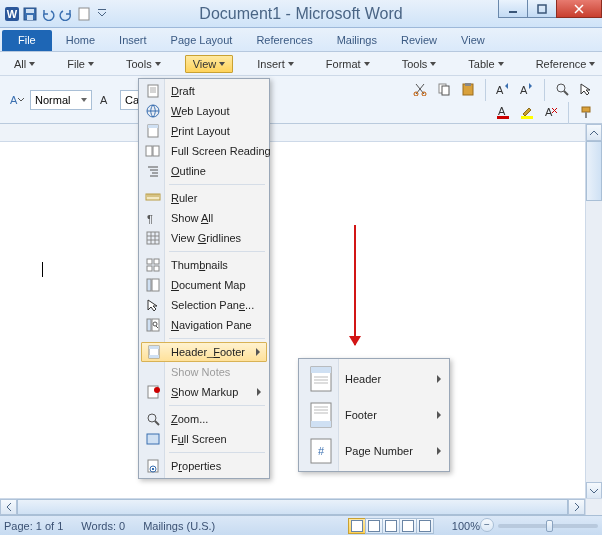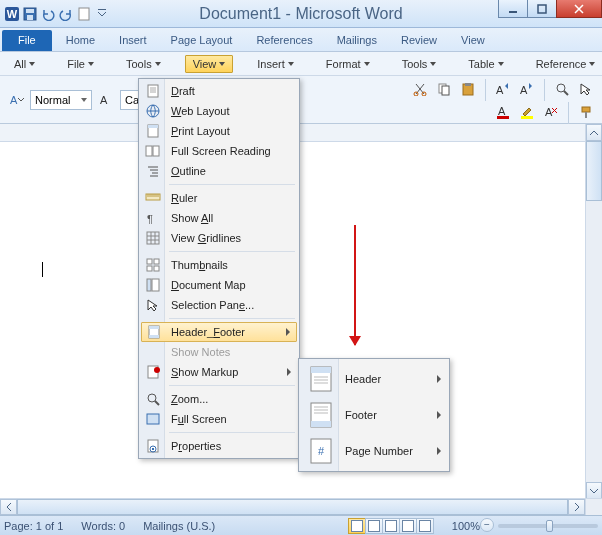--- a/index.html
+++ b/index.html
@@ -58,21 +58,21 @@
 .zoom-sl .zm{left:-18px}
 
 .menu{position:absolute;background:#f3f3f3;border:1px solid #9aa7b7;box-shadow:2px 2px 5px rgba(0,0,0,.25);padding:2px}
 .menu .iconcol{position:absolute;left:0;top:0;bottom:0;width:26px;background:#e9eef5;border-right:1px solid #d5dde7}
 .menu-item{position:relative;padding:4px 20px 4px 30px;display:flex;align-items:center;gap:6px;cursor:pointer;white-space:nowrap;color:#222}
 .menu-item .micon{position:absolute;left:3px;width:18px;height:16px;display:flex;align-items:center;justify-content:center}
 .menu-item .arrow{position:absolute;right:6px;width:0;height:0;border-top:4px solid transparent;border-bottom:4px solid transparent;border-left:4px solid #555}
 .menu-item.disabled{color:#9c9c9c}
 .menu-item.hover{background:linear-gradient(#fff2cf,#ffe19a);border:1px solid #d8b255;padding:3px 1px 3px 29px}
 .menu-sep{height:1px;background:#d5dde7;margin:3px 2px 3px 28px}
-.menu.view{left:138px;top:78px;width:162px}
+.menu.view{left:138px;top:78px;width:132px}
 .menu.hf{left:298px;top:358px;width:152px}
 .menu.hf .menu-item{padding:12px 24px 12px 44px}
 .menu.hf .micon{left:6px;width:28px;height:28px}
 .u{text-decoration:underline}
 
 .anno-arrow{position:absolute;left:354px;top:225px;width:2px;height:120px;background:#d21515}
 .anno-arrow::after{content:"";position:absolute;bottom:-1px;left:-5px;width:0;height:0;border-left:6px solid transparent;border-right:6px solid transparent;border-top:10px solid #d21515}
 
 .sq{width:12px;height:12px;border:1px solid #6a85a5;background:#fff}
 
@@ -468,20 +468,31 @@
       <span><span class="u">D</span>ocument Map</span>
     </div>
   <div class="menu-item">
       <span class="micon">
         <svg width="14" height="14">
           <path d="M2 2 L2 12 L5 9 L8 13 L10 11 L7 8 L11 8 z" fill="#fff" stroke="#333"></path>
         </svg>
       </span>
       <span>Selection Pan<span class="u">e</span>...</span>
     </div>
+  <div class="menu-item">
+      <span class="micon">
+        <svg width="14" height="14">
+          <rect x="1" y="1" width="4" height="12" fill="#cfe0f3" stroke="#888"></rect>
+          <rect x="6" y="1" width="7" height="12" fill="#fff" stroke="#888"></rect>
+          <circle cx="9" cy="6" r="2" fill="none" stroke="#555"></circle>
+          <line x1="10" y1="8" x2="12" y2="10" stroke="#555"></line>
+        </svg>
+      </span>
+      <span><span class="u">N</span>avigation Pane</span>
+    </div>
   <div class="menu-sep"></div>
   <div class="menu-item hover hl-red">
       <span class="micon">
         <svg width="14" height="14">
           <rect x="2" y="1" width="10" height="12" fill="#fff" stroke="#888"></rect>
           <rect x="2" y="1" width="10" height="3" fill="#cfe0f3"></rect>
           <rect x="2" y="10" width="10" height="3" fill="#cfe0f3"></rect>
         </svg>
       </span>
       <span>Header_<span class="u">F</span>ooter</span>

